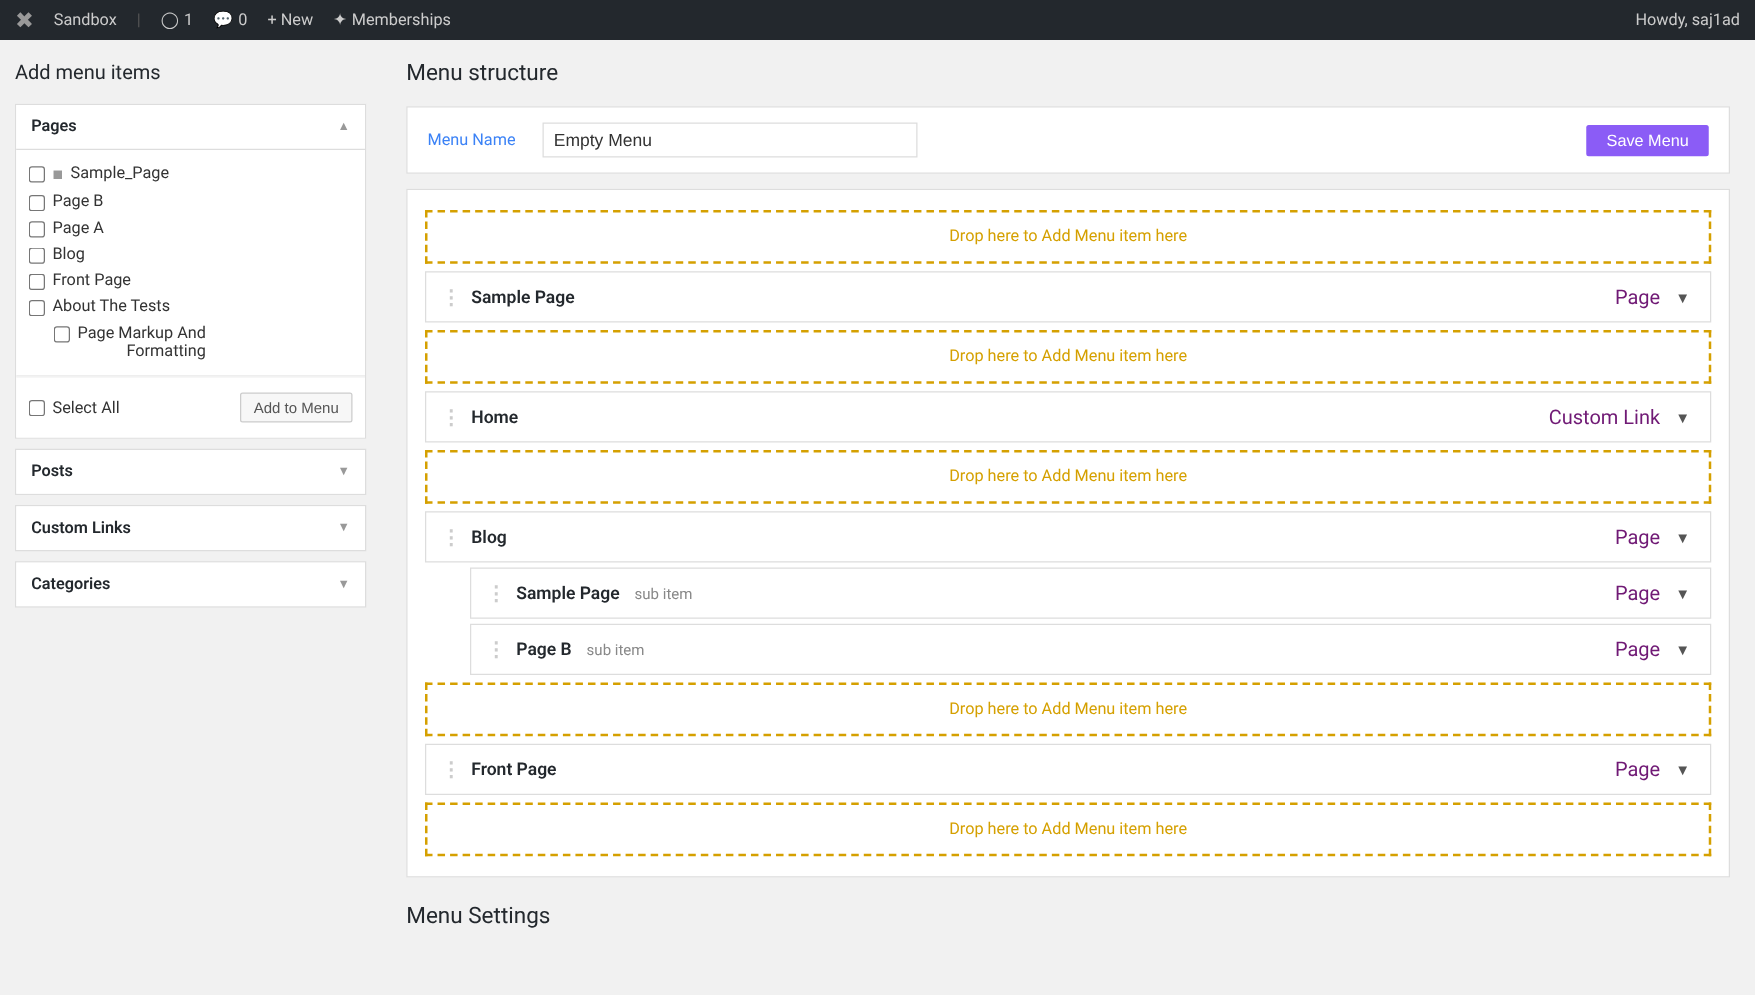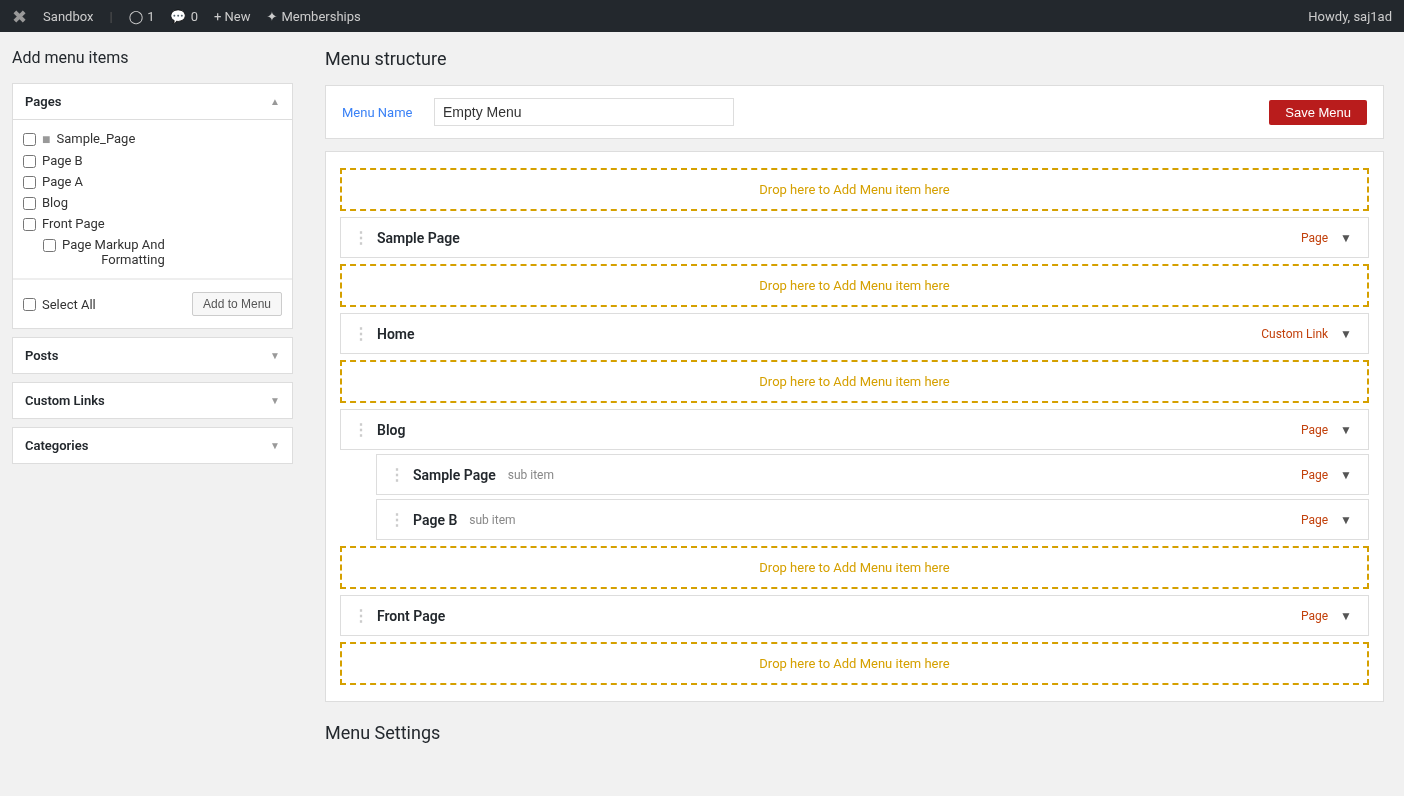--- a/index.html
+++ b/index.html
@@ -175,21 +175,21 @@
 
     .menu-name-input {
       border: 1px solid #ddd;
       padding: 5px 8px;
       font-size: 14px;
       width: 300px;
       color: #333;
     }
 
     .btn-save-menu {
-      background: #b91c1c;
+      background: #8b5cf6;
       color: #fff;
       border: none;
       padding: 5px 16px;
       font-size: 13px;
       cursor: pointer;
       border-radius: 2px;
       margin-left: auto;
     }
 
     .drag-hint {
@@ -239,22 +239,22 @@
 
     .menu-item-right {
       display: flex;
       align-items: center;
       gap: 8px;
       font-size: 13px;
       color: #555;
     }
 
     .item-type {
-      font-size: 12px;
-      color: #c2410c;
+      font-size: 16px;
+      color: #701a75;
       font-weight: 400;
     }
 
     .sub-item-label {
       font-size: 12px;
       color: #888;
       font-weight: 400;
       margin-left: 4px;
     }
 
@@ -345,20 +345,24 @@
             <label class="page-item-label">Page A</label>
           </div>
           <div class="page-item">
             <input type="checkbox" style="">
             <label class="page-item-label">Blog</label>
           </div>
           <div class="page-item">
             <input type="checkbox" style="">
             <label class="page-item-label">Front Page</label>
           </div>
+          <div class="page-item">
+            <input type="checkbox" style="">
+            <label class="page-item-label">About The Tests</label>
+          </div>
           <div class="page-item page-item-sub">
             <input type="checkbox" style="">
             <label class="page-item-label">Page Markup And<br>Formatting</label>
           </div>
         </div>
         <div class="accordion-footer">
           <div class="select-all-wrap">
             <input type="checkbox" style="">
             <label>Select All</label>
           </div>

